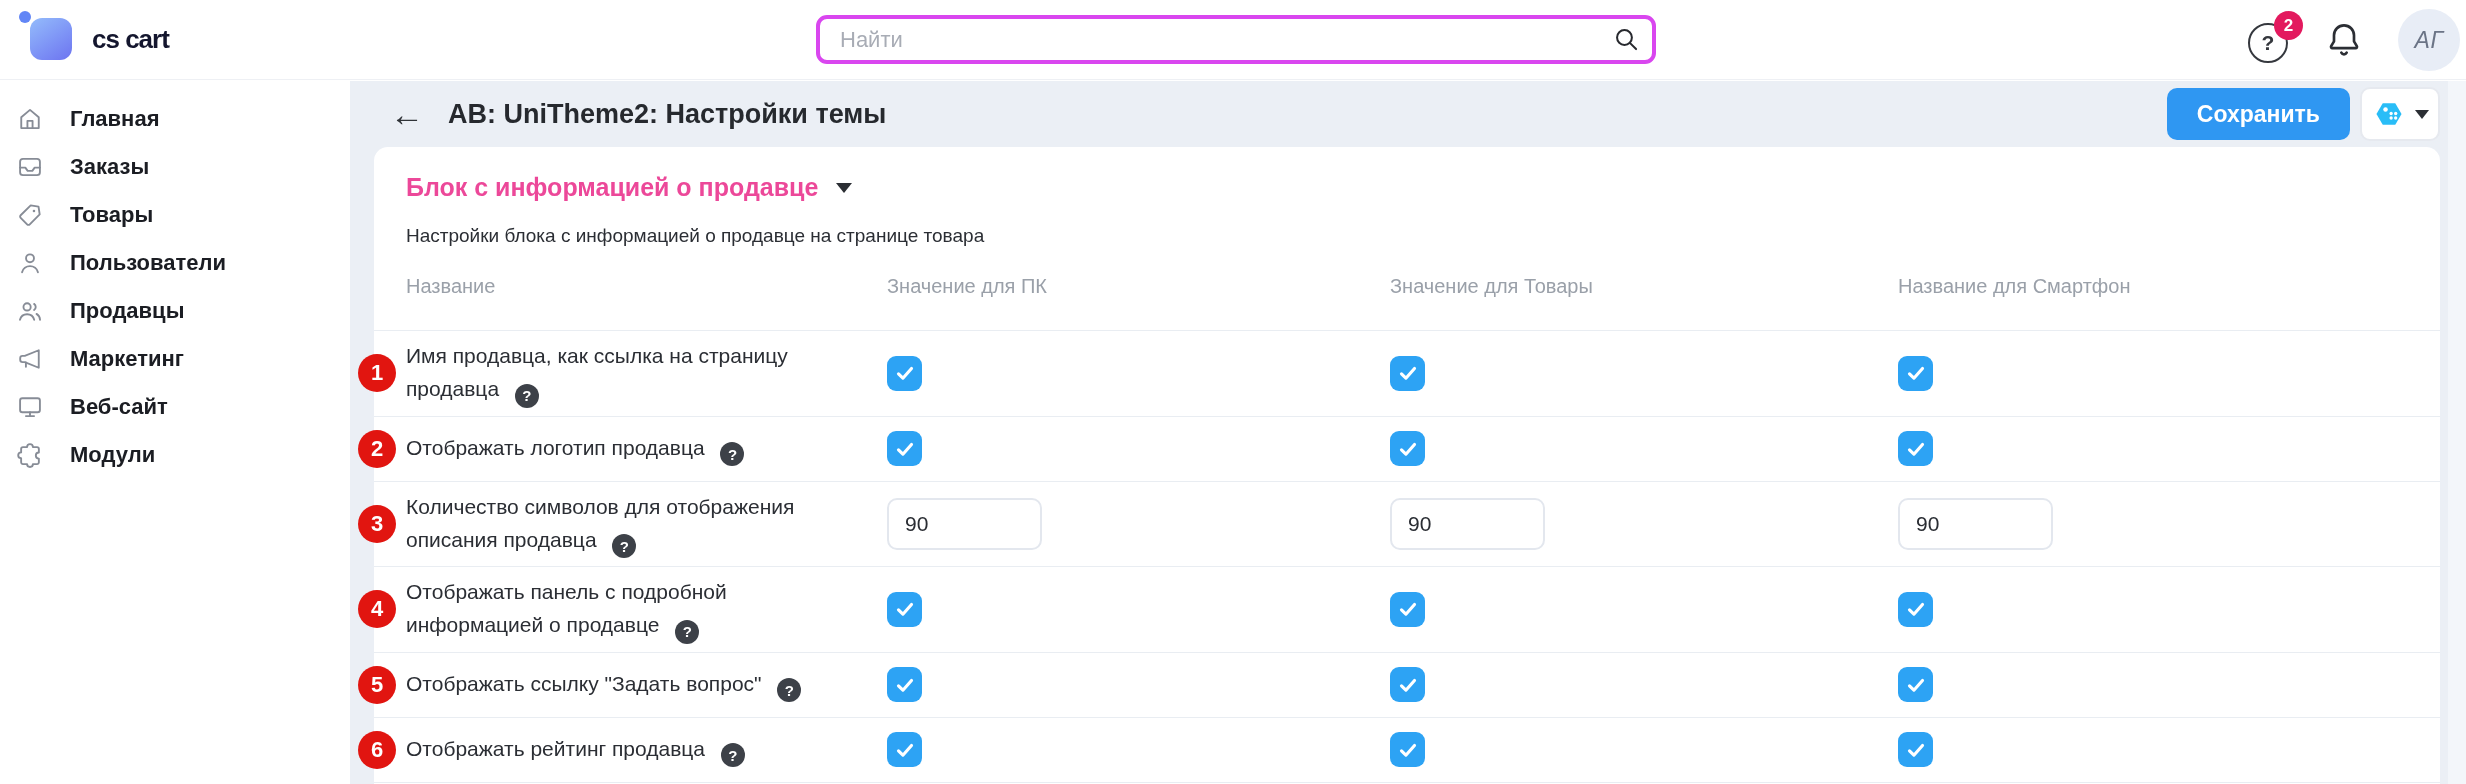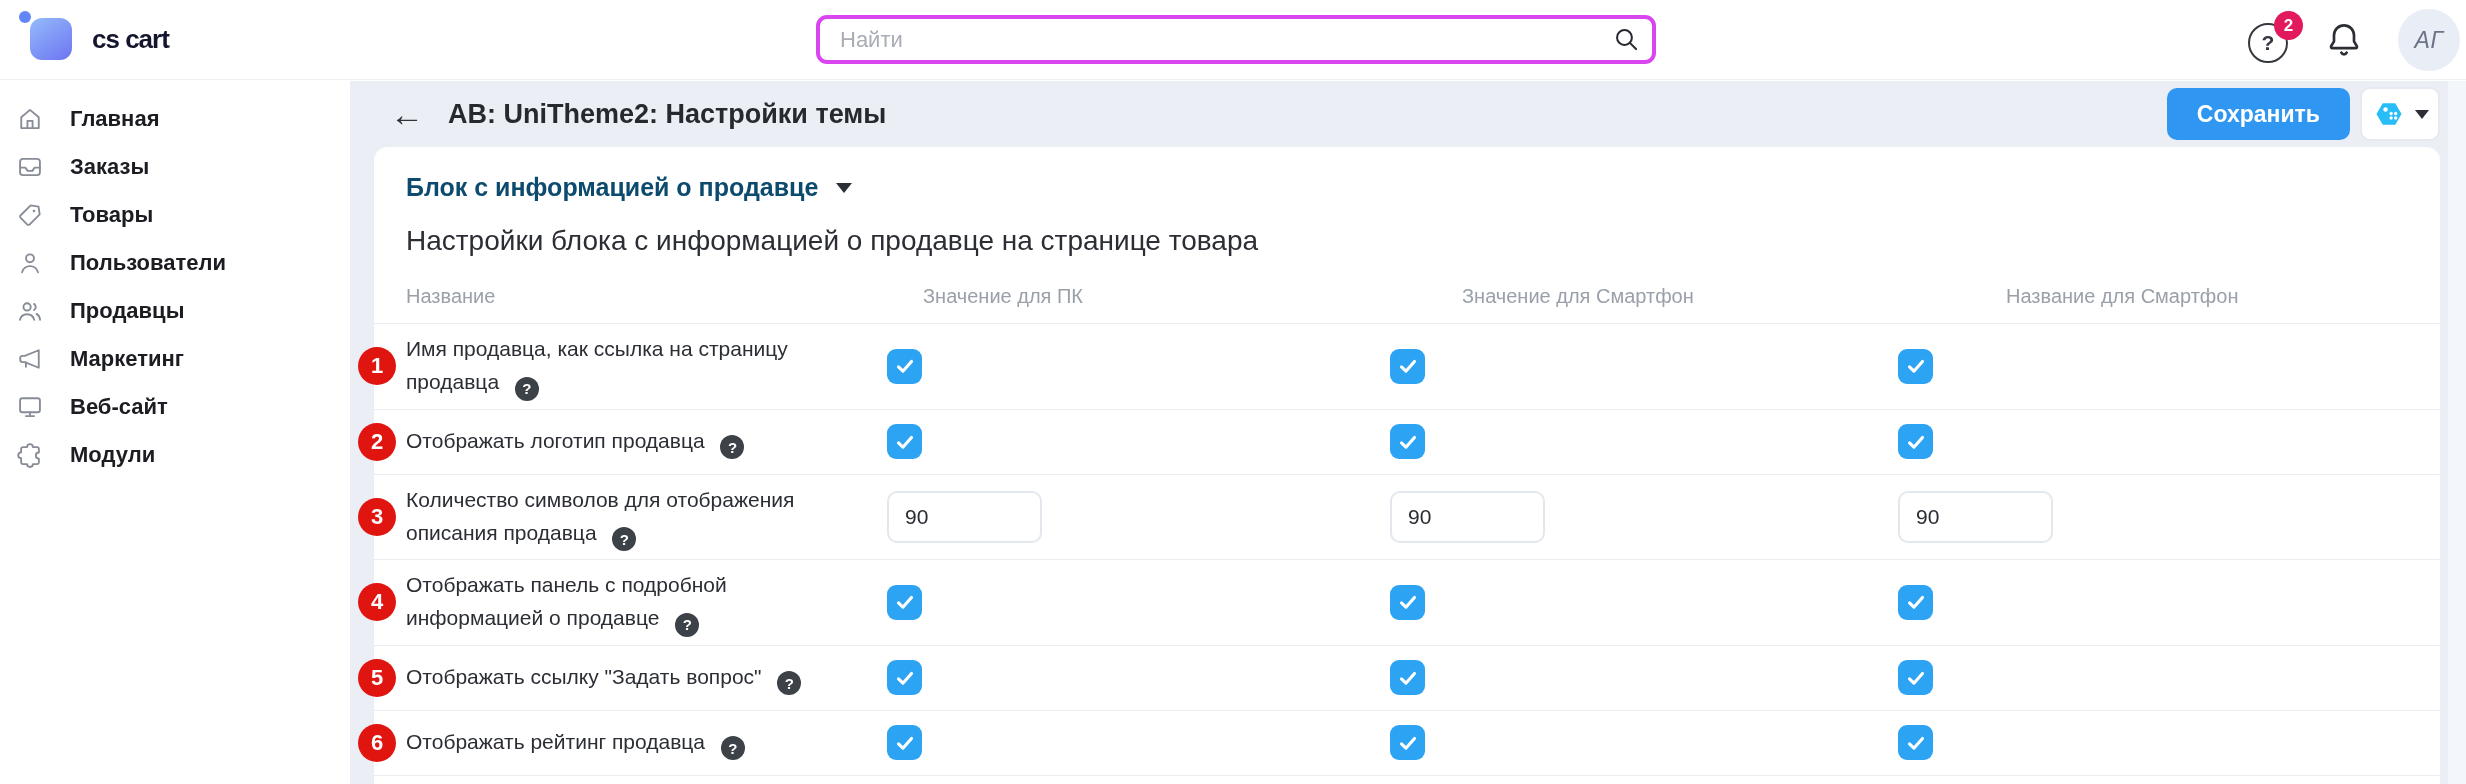--- a/index.html
+++ b/index.html
@@ -41,25 +41,25 @@
   .page-title { margin-left:24px; font-size:27px; font-weight:700; color:#26292e; }
   .head-spacer { flex:1; }
   .save-btn { height:52px; padding:0 30px; background:#2f97f2; border:none; border-radius:10px; color:#fff; font-size:23px; font-weight:700; font-family:inherit; cursor:pointer; }
   .addon-btn { margin-left:10px; width:80px; height:54px; background:#fff; border:2px solid #e6e9ef; border-radius:10px; display:flex; align-items:center; justify-content:center; gap:8px; cursor:pointer; }
   .addon-btn svg { width:36px; height:32px; }
   .addon-caret { width:0; height:0; border-left:7px solid transparent; border-right:7px solid transparent; border-top:9px solid #2b2e34; }
 
   
   .card { position:absolute; left:24px; top:66px; width:2066px; bottom:-20px; background:#fff; border-radius:14px; }
   .section-head { padding:26px 0 0 32px; display:flex; align-items:center; cursor:pointer; }
-  .section-title { font-size:25px; font-weight:700; color:#0c4a6e; }
+  .section-title { font-size:25px; font-weight:700; color:#ec4899; }
   .section-caret { margin-left:18px; width:0; height:0; border-left:8px solid transparent; border-right:8px solid transparent; border-top:10px solid #2b2e34; }
-  .section-subtitle { padding-left:32px; margin-top:23px; font-size:28px; color:#2b2e34; }
-
-  .t-header { margin-top:28px; display:grid; grid-template-columns:513px 503px 508px 1fr; padding-bottom:15px; border-bottom:1px solid #e9edf2;gap:36px; }
+  .section-subtitle { padding-left:32px; margin-top:23px; font-size:19px; color:#2b2e34; }
+
+  .t-header { margin-top:28px; display:grid; grid-template-columns:513px 503px 508px 1fr; padding-bottom:32px; border-bottom:1px solid #e9edf2; }
   .t-header .hcell { font-size:20px; color:#9aa0a9; }
   .t-header .hcell:first-child { padding-left:32px; }
 
   .t-row { position:relative; display:grid; grid-template-columns:513px 503px 508px 1fr; align-items:center; min-height:65px; padding:8px 0; border-bottom:1px solid #e9edf2; }
   .cell { display:flex; align-items:center; }
   .name-cell { padding-left:32px; }
   .row-label { max-width:448px; font-size:21px; line-height:33px; color:#2b2e34; }
   .badge { position:absolute; left:-16px; top:50%; transform:translateY(-50%); width:38px; height:38px; border-radius:50%; background:#e11510; color:#fff; font-size:22px; font-weight:700; display:flex; align-items:center; justify-content:center; z-index:5; }
   .qmark { display:inline-flex; width:24px; height:24px; border-radius:50%; background:#3d4148; color:#fff; font-size:15px; font-weight:700; align-items:center; justify-content:center; margin-left:10px; vertical-align:-5px; cursor:pointer; }
   .checkbox { width:35px; height:35px; border-radius:9px; background:#2da3f4; display:flex; align-items:center; justify-content:center; cursor:pointer; }
@@ -201,21 +201,21 @@
   <div class="card">
     <div class="section-head">
       <span class="section-title">Блок с информацией о продавце</span>
       <span class="section-caret"></span>
     </div>
     <div class="section-subtitle">Настройки блока с информацией о продавце на странице товара</div>
 
     <div class="t-header">
       <div class="hcell">Название</div>
       <div class="hcell">Значение для ПК</div>
-      <div class="hcell">Значение для Смартфон</div>
+      <div class="hcell">Значение для Товары</div>
       <div class="hcell">Название для Смартфон</div>
     </div>
 
     <div>
         <div class="t-row">
           <div class="cell name-cell">
             <span class="badge">1</span>
             <span class="row-label">Имя продавца, как ссылка на страницу продавца <span class="qmark">?</span></span>
           </div>
           <div class="cell">

